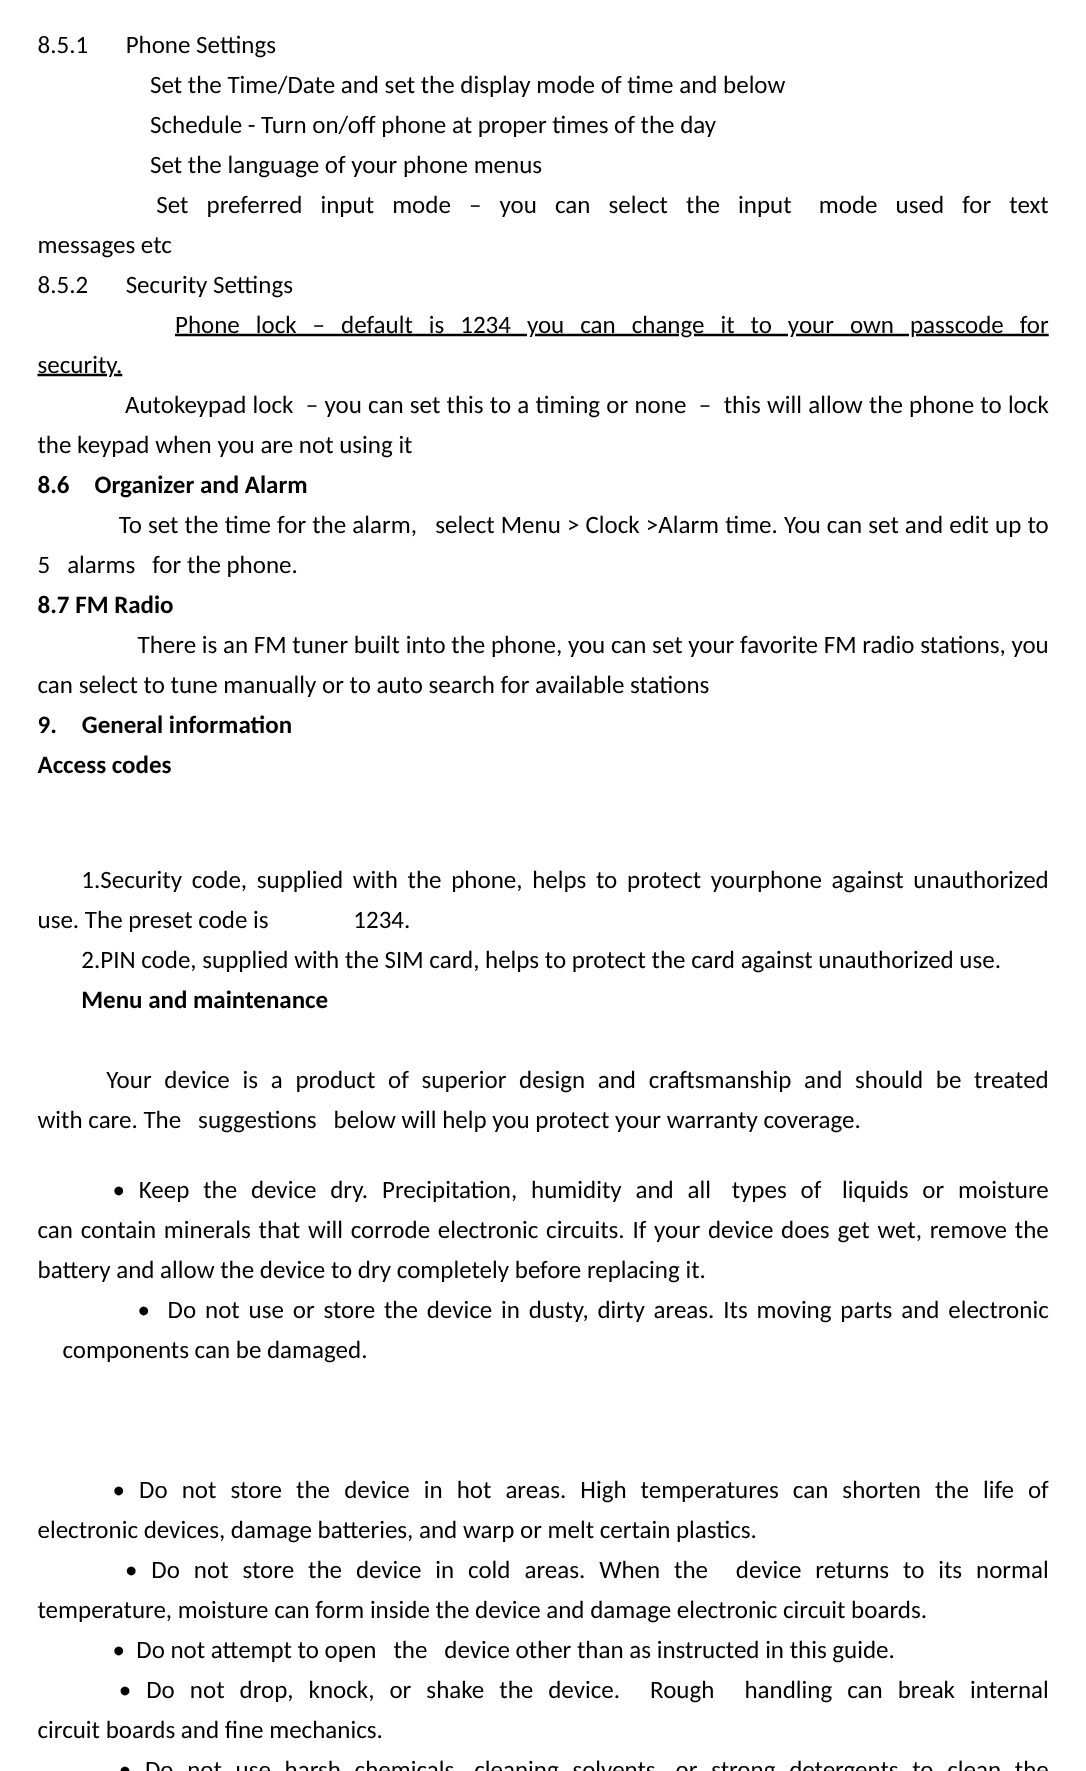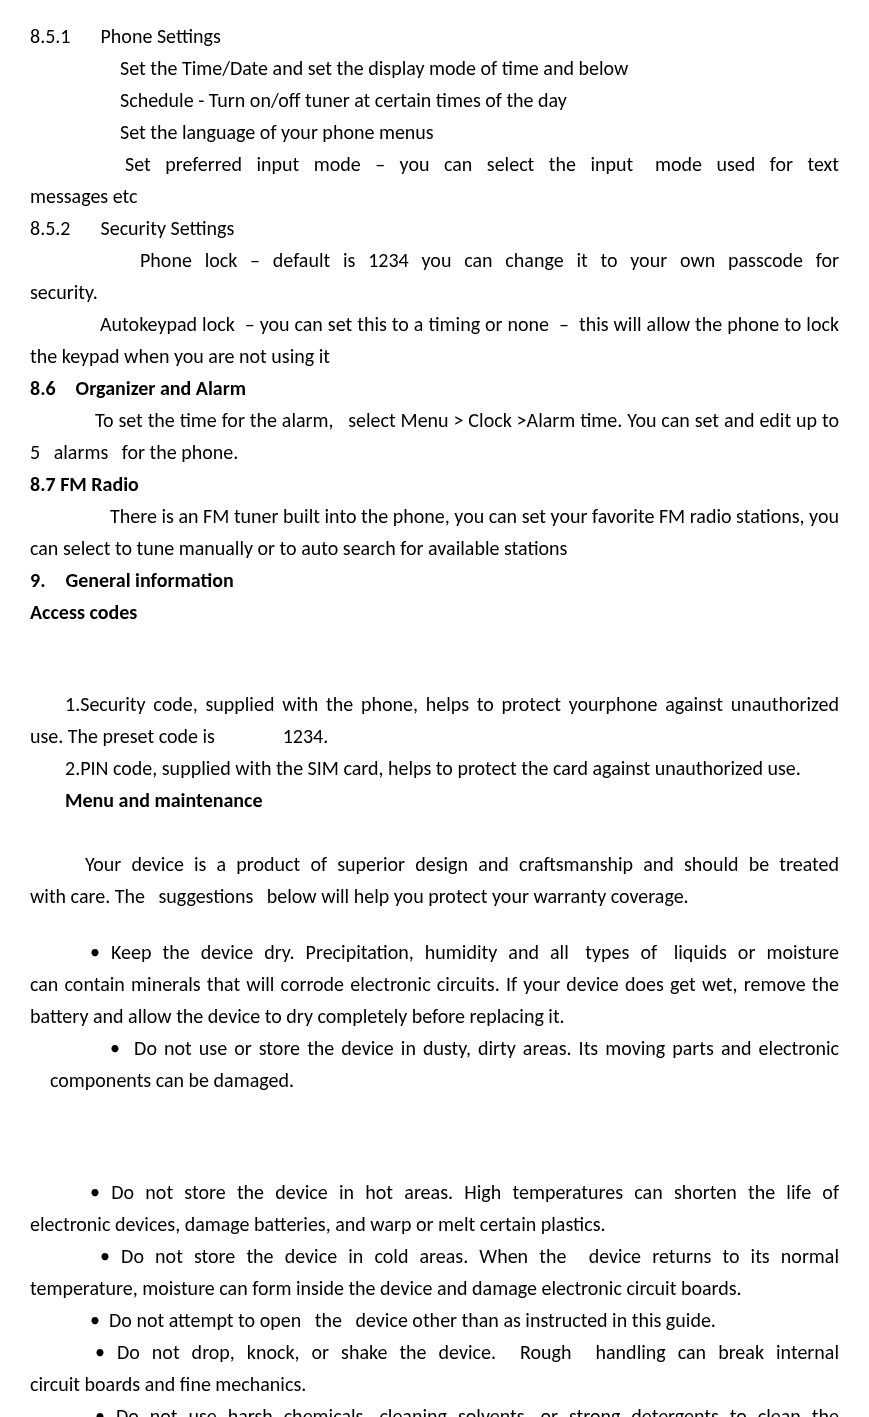--- a/index.html
+++ b/index.html
@@ -24,25 +24,25 @@
     }
     .para {
       margin: 0;
     }
   </style>
 </head>
 <body>
 
 <p class="para">8.5.1  Phone Settings</p>
 <p class="para indent-1">Set the Time/Date and set the display mode of time and below</p>
-<p class="para indent-1">Schedule - Turn on/off tuner at certain times of the day</p>
+<p class="para indent-1">Schedule - Turn on/off phone at proper times of the day</p>
 <p class="para indent-1">Set the language of your phone menus</p>
 <p class="para" style="text-indent: 95px;">Set&nbsp; preferred&nbsp; input&nbsp; mode&nbsp; –&nbsp; you&nbsp; can&nbsp; select&nbsp; the&nbsp; input&nbsp; &nbsp;mode&nbsp; used&nbsp; for&nbsp; text messages etc</p>
 <p class="para">8.5.2  Security Settings</p>
-<p class="para" style="text-indent: 110px;">Phone&nbsp; lock&nbsp; –&nbsp; default&nbsp; is&nbsp; 1234&nbsp; you&nbsp; can&nbsp; change&nbsp; it&nbsp; to&nbsp; your&nbsp; own&nbsp; passcode&nbsp; for security.</p>
+<p class="para" style="text-indent: 110px; text-decoration: underline;">Phone&nbsp; lock&nbsp; –&nbsp; default&nbsp; is&nbsp; 1234&nbsp; you&nbsp; can&nbsp; change&nbsp; it&nbsp; to&nbsp; your&nbsp; own&nbsp; passcode&nbsp; for security.</p>
 <p class="para" style="text-indent: 70px;">Autokeypad lock&nbsp; – you can set this to a timing or none&nbsp; –&nbsp; this will allow the phone to lock the keypad when you are not using it</p>
 <p class="para bold">8.6 Organizer and Alarm</p>
 <p class="para" style="text-indent: 65px;">To set the time for the alarm,&nbsp; &nbsp;select Menu &gt; Clock &gt;Alarm time. You can set and edit up to 5&nbsp; &nbsp;alarms&nbsp; &nbsp;for the phone.</p>
 <p class="para bold">8.7 FM Radio</p>
 <p class="para" style="text-indent: 80px;">There is an FM tuner built into the phone, you can set your favorite FM radio stations, you can select to tune manually or to auto search for available stations</p>
 <p class="para bold">9. General information</p>
 <p class="para bold">Access codes</p>
 <p class="para">&nbsp;</p>
 <p class="para" style="text-indent: 35px; margin-top: 28px;">1.Security code, supplied with the phone, helps to protect yourphone against unauthorized use. The preset code is&nbsp;&nbsp;&nbsp;&nbsp;&nbsp;&nbsp;&nbsp;&nbsp;&nbsp;&nbsp;&nbsp;&nbsp;&nbsp;&nbsp;&nbsp;1234.</p>
 <p class="para" style="text-indent: 35px;">2.PIN code, supplied with the SIM card, helps to protect the card against unauthorized use.</p>

